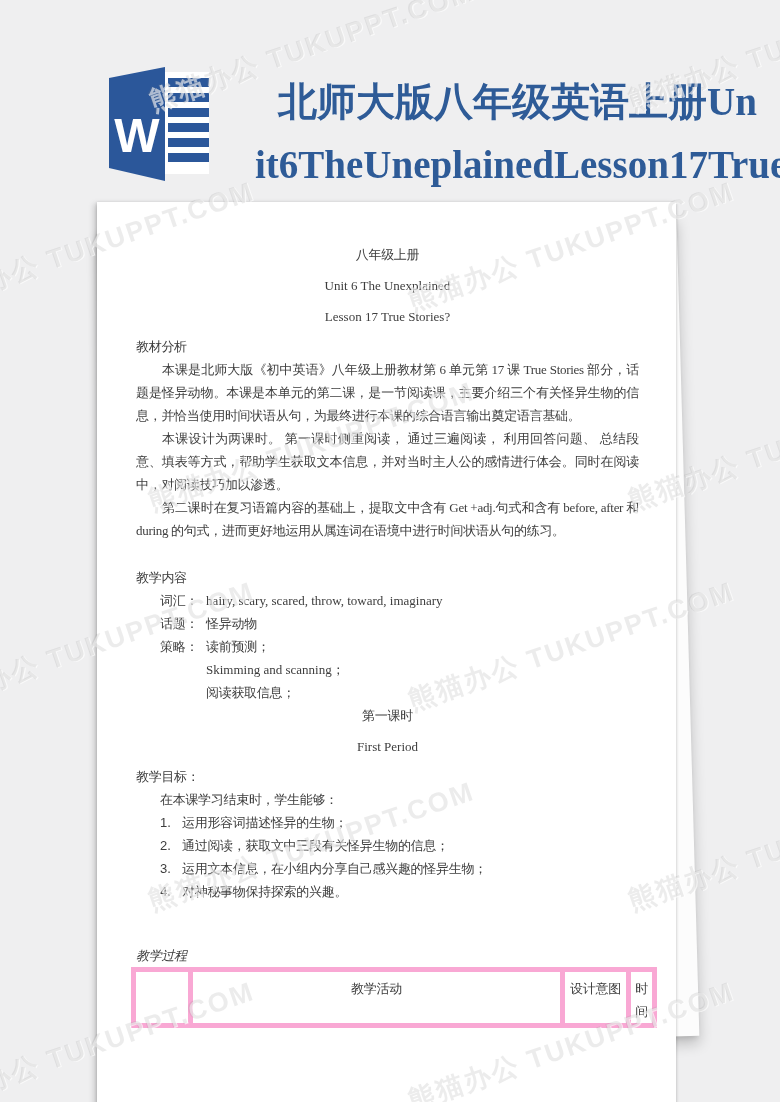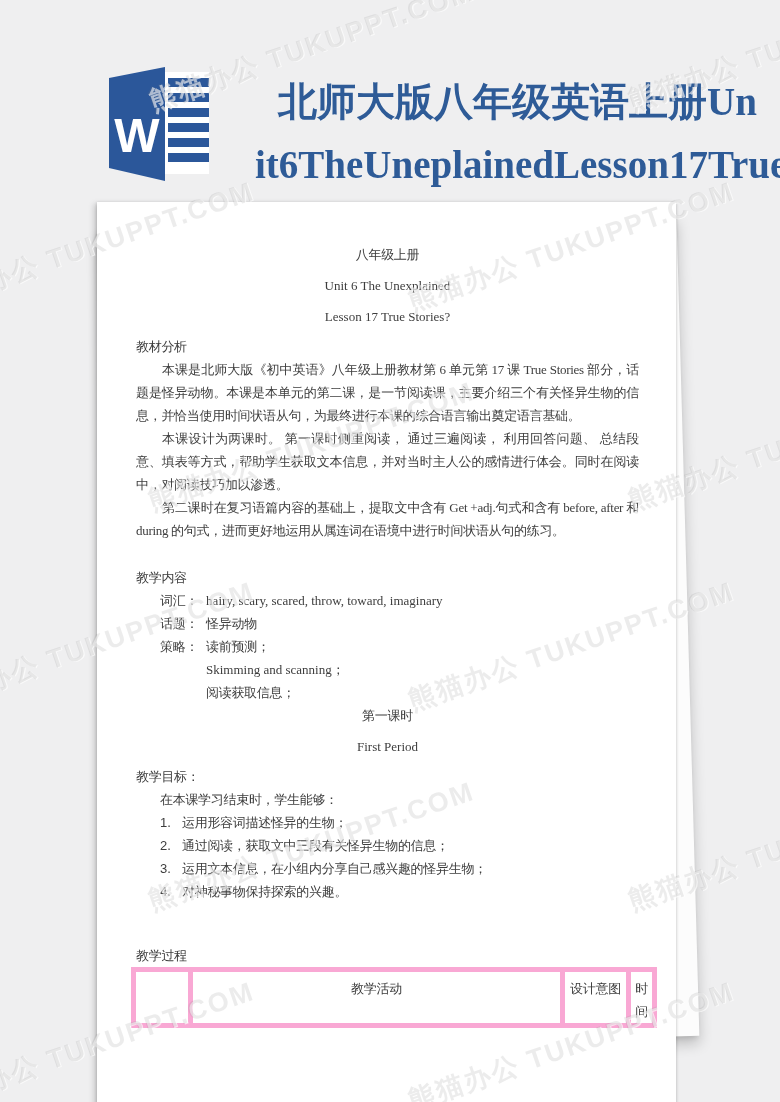--- a/index.html
+++ b/index.html
@@ -50,21 +50,21 @@
   .mt24{margin-top:24px;}
   .mt30{margin-top:7px;}
   .sans{font-family:Liberation Serif, serif;letter-spacing:0;}
   .para{text-align:justify;text-indent:2em;margin:0;}
   .kv{margin-left:24px;}
   .kv .v{margin-left:8px;}
   .sub{margin-left:70px;}
   .goal-row{margin-left:24px;}
   .goal-row .num{display:inline-block;width:22px;font-family:"Liberation Sans", sans-serif;letter-spacing:0;}
 
-  .process-label{margin-top:41px;}
+  .process-label{margin-top:41px;font-style:italic;}
   table.process{
     border-collapse:collapse;
     margin-left:-5px;
     width:521px;
     table-layout:fixed;
     font-size:13px;
   }
   table.process td{
     border:5px solid #f9a8d4;
     vertical-align:top;

